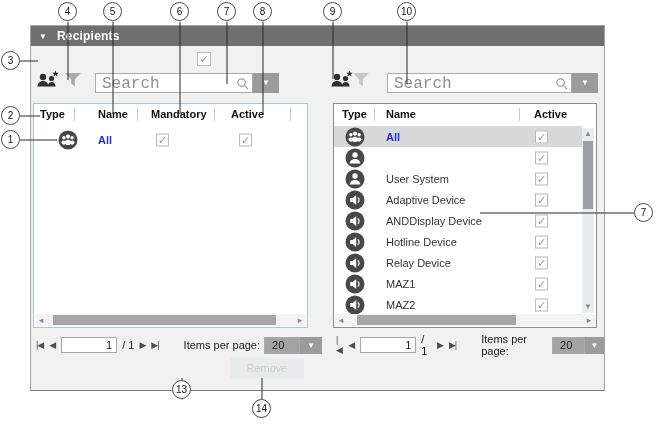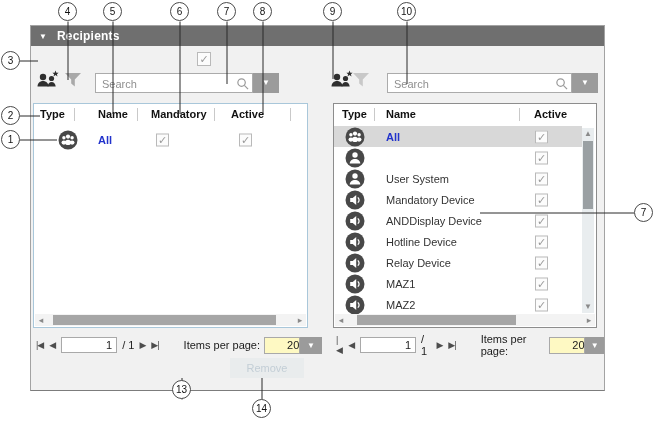--- a/index.html
+++ b/index.html
@@ -35,21 +35,21 @@
   .fun-l{left:33px;top:45px;width:18px;height:18px;}
   .fun-r{left:321px;top:45px;width:18px;height:18px;}
   .searchbox{
     position:absolute;height:20px;box-sizing:border-box;background:#fff;
     border:1px solid #ababab;
   }
   .sb-l{left:64px;top:47px;width:158px;}
   .sb-r{left:356px;top:47px;width:185px;}
   .searchbox input{
     position:absolute;left:4px;top:1px;width:calc(100% - 28px);height:16px;border:0;outline:none;
-    font-family:Liberation Sans, sans-serif;font-size:11px;color:#444;background:transparent;
+    font-family:Liberation Mono, monospace;font-size:16px;color:#444;background:transparent;
   }
   .searchbox input::placeholder{color:#8f8f8f;opacity:1;}
   .mag{position:absolute;right:3px;top:3px;width:13px;height:13px;}
   .dropbtn{
     position:absolute;width:26px;height:20px;background:#9b9b9b;color:#fff;
     text-align:center;line-height:20px;font-size:8px;box-sizing:border-box;
   }
   .db-l{left:222px;top:47px;}
   .db-r{left:541px;top:47px;}
   
@@ -100,21 +100,21 @@
   .pg-right{left:302px;}
   .pg-btn{color:#4d4d4d;font-size:9px;letter-spacing:-1px;margin:0 3px;cursor:default;}
   .pg-input{
     width:56px;height:16px;box-sizing:border-box;border:1px solid #a9a9a9;margin:0 3px;
     font-family:"Liberation Sans",sans-serif;font-size:11px;text-align:right;padding-right:4px;color:#222;
   }
   .pg-total{margin:0 2px;color:#222;}
   .pg-ipp-label{margin-left:22px;margin-right:4px;color:#1a1a1a;}
   .ipp-value{
     display:inline-block;box-sizing:border-box;width:36px;height:17px;border:1px solid #a9a9a9;
-    background:#fef9c3;line-height:15px;padding-left:22px;color:#222;
+    background:#a3a3a3;line-height:15px;padding-left:7px;color:#222;
   }
   .ipp-btn{
     display:inline-block;box-sizing:border-box;width:22px;height:17px;background:#9b9b9b;color:#fff;
     font-size:8px;line-height:17px;text-align:center;
   }
   
   .btn{position:absolute;top:332px;height:20px;border:0;font-family:"Liberation Sans",sans-serif;
        font-size:11px;text-align:center;line-height:20px;box-sizing:border-box;}
   .btn-add{left:117px;width:68px;background:#9d9d9d;color:#ffffff;}
   .btn-remove{left:199px;width:74px;background:#e9eced;color:#c3ced6;}
@@ -270,21 +270,21 @@
           <span class="cbx c-act">✓</span>
         </div>
         <div class="trow">
           <span class="row-icon">
             <svg viewBox="0 0 20 20">
               <circle cx="10" cy="10" r="9.5" fill="#484848"></circle>
               <path d="M5.2 8.1h2.5l3.5-3.1v10l-3.5-3.1H5.2z" fill="#fff"></path>
               <path d="M12.8 7.3a3.9 3.9 0 0 1 0 5.4" stroke="#fff" stroke-width="1.2" fill="none"></path>
             </svg>
           </span>
-          <span class="cell-name">Mandatory Device</span>
+          <span class="cell-name">Adaptive Device</span>
           <span class="cbx c-act">✓</span>
         </div>
         <div class="trow">
           <span class="row-icon">
             <svg viewBox="0 0 20 20">
               <circle cx="10" cy="10" r="9.5" fill="#484848"></circle>
               <path d="M5.2 8.1h2.5l3.5-3.1v10l-3.5-3.1H5.2z" fill="#fff"></path>
               <path d="M12.8 7.3a3.9 3.9 0 0 1 0 5.4" stroke="#fff" stroke-width="1.2" fill="none"></path>
             </svg>
           </span>

